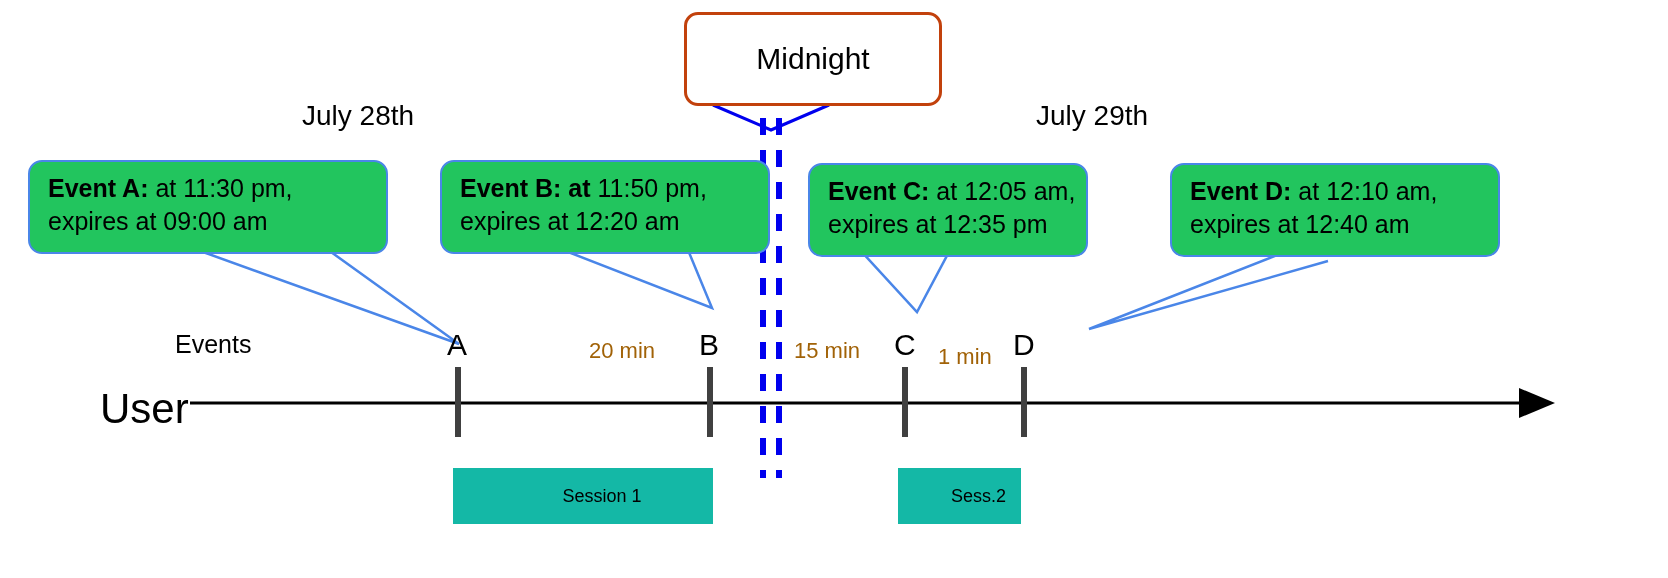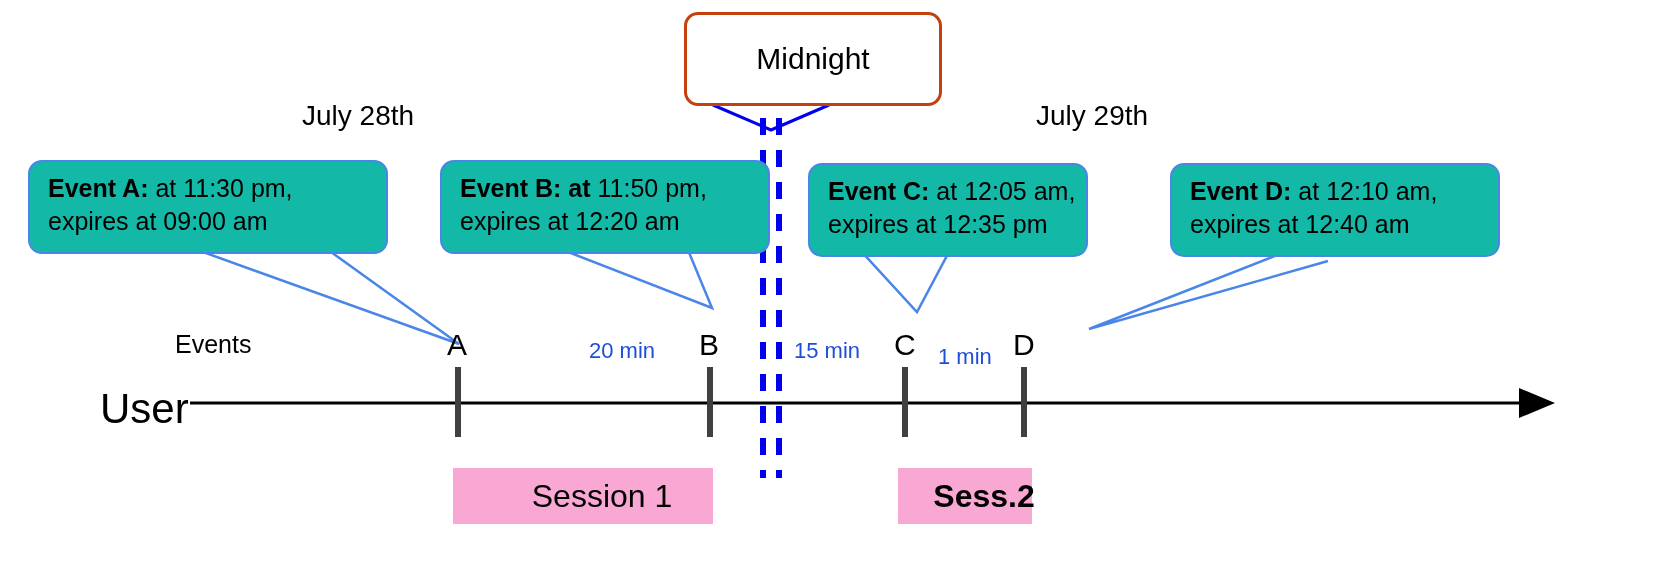--- a/index.html
+++ b/index.html
@@ -24,21 +24,21 @@
     top: 0;
     width: 1668px;
     height: 578px;
     pointer-events: none;
   }
   .callout {
     position: absolute;
     box-sizing: border-box;
     border: 2px solid #4a86e8;
     border-radius: 14px;
-    background: #14b8a6;
+    background: #22c55e;
     font-size: 25px;
     line-height: 1.32;
     color: #000000;
     padding: 10px 16px 8px 18px;
     white-space: nowrap;
   }
   .callout b { font-weight: bold; }
   .midnight-box {
     position: absolute;
     box-sizing: border-box;
@@ -71,31 +71,31 @@
   }
   .tick-label {
     position: absolute;
     font-size: 30px;
     color: #000000;
     white-space: nowrap;
   }
   .interval-label {
     position: absolute;
     font-size: 22px;
-    color: #1d4ed8;
+    color: #a16207;
     white-space: nowrap;
   }
   .session-box {
     position: absolute;
     box-sizing: border-box;
-    background: #f9a8d4;
+    background: #14b8a6;
     display: flex;
     align-items: center;
     justify-content: center;
-    font-size: 32px;
+    font-size: 18px;
     color: #000000;
     white-space: nowrap;
     padding-left: 38px;
   }
 </style>
 </head>
 <body>
 
 <div id="canvas">
 
@@ -162,17 +162,17 @@
   <div class="tick-label" style="left:894px; top:328px;">C</div>
   <div class="tick-label" style="left:1013px; top:328px;">D</div>
 
   <div class="interval-label" style="left:589px; top:338px;">20 min</div>
   <div class="interval-label" style="left:794px; top:338px;">15 min</div>
   <div class="interval-label" style="left:938px; top:344px;">1 min</div>
 
   <div class="session-box" style="left:453px; top:468px; width:260px; height:56px;">
     <span>Session 1</span>
   </div>
-  <div class="session-box" style="left:898px; top:468px; width:134px; height:56px;font-weight:bold;">
+  <div class="session-box" style="left:898px; top:468px; width:123px; height:56px;">
     <span>Sess.2</span>
   </div>
 
 </div>
 
 </body></html>

